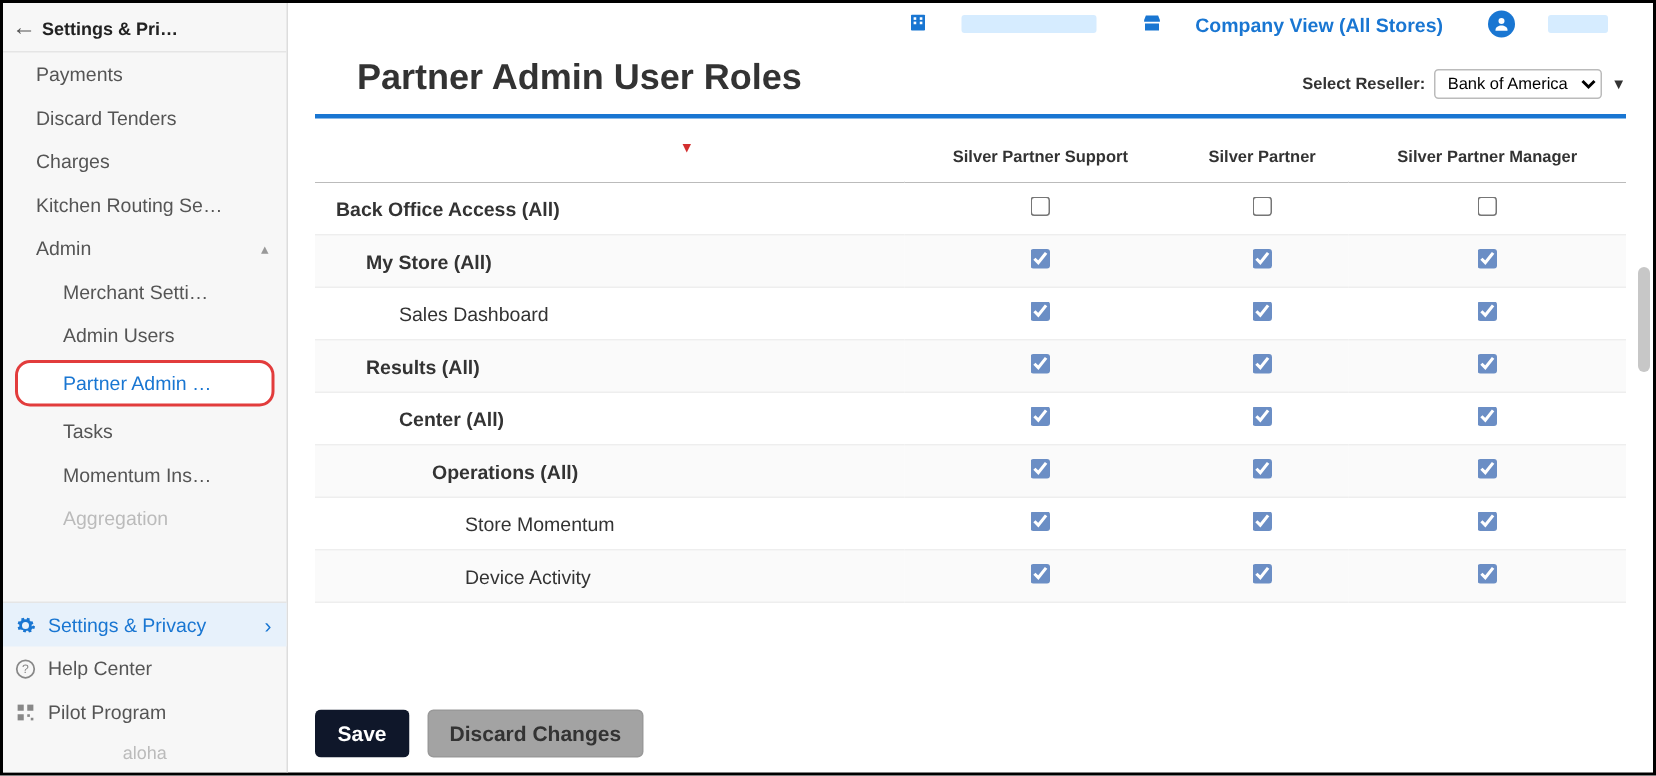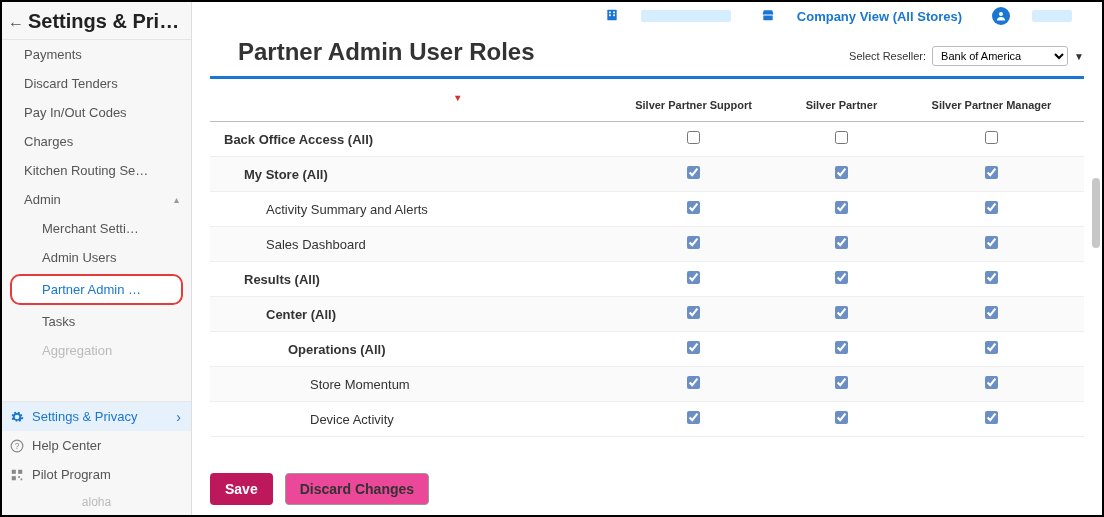--- a/index.html
+++ b/index.html
@@ -3,21 +3,21 @@
 <meta charset="utf-8">
 <style>
 * { box-sizing: border-box; margin: 0; padding: 0; }
 body { font-family: "Segoe UI", Arial, sans-serif; font-size: 13px; color: #333; background: #fff; width: 1104px; height: 517px; overflow: hidden; border: 2px solid #000; position: relative; }
 .app { display: flex; height: 100%; }
 
 
 .sidebar { width: 190px; background: #f7f7f7; border-right: 1px solid #ddd; display: flex; flex-direction: column; }
 .sidebar-header { display: flex; align-items: center; padding: 8px 10px 6px 6px; border-bottom: 1px solid #e5e5e5; }
 .sidebar-header .back { color: #555; font-size: 16px; margin-right: 4px; cursor: pointer; }
-.sidebar-header .title { font-weight: 700; font-size: 20px; color: #222; white-space: nowrap; overflow: hidden; text-overflow: ellipsis; flex: 1; }
+.sidebar-header .title { font-weight: 700; font-size: 12px; color: #222; white-space: nowrap; overflow: hidden; text-overflow: ellipsis; flex: 1; }
 .nav { flex: 1; overflow-y: auto; }
 .nav-item { padding: 7px 12px 7px 22px; color: #555; cursor: pointer; white-space: nowrap; overflow: hidden; text-overflow: ellipsis; display: flex; align-items: center; justify-content: space-between; }
 .nav-item.l2 { padding-left: 40px; }
 .nav-item .caret { color: #999; font-size: 10px; }
 .nav-item.highlighted { border: 2px solid #e23c3c; border-radius: 10px; color: #1976d2; margin: 2px 8px; padding: 6px 12px 6px 30px; background: #fff; }
 
 .sidebar-bottom { border-top: 1px solid #e5e5e5; }
 .sidebar-bottom .nav-item { padding-left: 30px; position: relative; }
 .sidebar-bottom .nav-item .picon { position: absolute; left: 8px; top: 50%; transform: translateY(-50%); width: 14px; height: 14px; display: flex; align-items: center; justify-content: center; color: #888; }
 .sidebar-bottom .nav-item.active { background: #e7f1fb; color: #1976d2; }
@@ -31,22 +31,22 @@
 .topbar .tb-item { display: flex; align-items: center; gap: 22px; cursor: pointer; }
 .topbar .tb-placeholder { width: 90px; height: 12px; background: #d6ecff; border-radius: 2px; }
 .topbar .tb-avatar { width: 18px; height: 18px; border-radius: 50%; background: #1976d2; display: inline-flex; align-items: center; justify-content: center; }
 .topbar .tb-avatar svg { width: 12px; height: 12px; fill: #fff; }
 .topbar .tb-user-ph { width: 40px; height: 12px; background: #d6ecff; border-radius: 2px; }
 
 .content { flex: 1; padding: 10px 18px 0 18px; overflow: hidden; display: flex; flex-direction: column; position: relative; }
 .page-head { display: flex; align-items: flex-end; justify-content: space-between; padding-bottom: 10px; }
 .page-title { font-size: 24px; font-weight: 700; color: #333; margin-left: 28px; }
 .reseller { display: flex; align-items: center; gap: 6px; font-size: 11px; color: #333; }
-.reseller .label { color: #333; }
-.reseller select { font-size: 11px; padding: 2px 4px; border: 1px solid #bbb; border-radius: 3px; width: 136px; background: #fff; }
+.reseller .label { color: #333; font-weight: bold; }
+.reseller select { font-size: 11px; padding: 2px 4px; border: 1px solid #bbb; border-radius: 3px; width: 112px; background: #fff; }
 .reseller .dd-caret { font-size: 10px; color: #333; }
 
 .blue-divider { height: 3px; background: #1976d2; width: 100%; }
 
 .table-wrap { flex: 1; overflow-y: auto; margin-top: 14px; position: relative; }
 .perm-table { width: 100%; border-collapse: collapse; }
 .perm-table thead th { font-size: 11px; font-weight: 700; color: #333; text-align: center; padding: 6px 4px 10px 4px; border-bottom: 1px solid #bbb; background: #fff; position: sticky; top: 0; }
 .perm-table thead th.first { text-align: left; width: 45%; border-bottom: 1px solid #bbb; }
 .perm-table tbody td { padding: 9px 6px; font-size: 13px; border-bottom: 1px solid #eee; vertical-align: middle; }
 .perm-table tbody tr:nth-child(odd) td { background: #fff; }
@@ -58,22 +58,22 @@
 .ind-0 { padding-left: 14px !important; }
 .ind-1 { padding-left: 34px !important; }
 .ind-2 { padding-left: 56px !important; }
 .ind-3 { padding-left: 78px !important; }
 .ind-4 { padding-left: 100px !important; }
 
 .red-caret { position: absolute; top: -1px; left: 63%; color: #d32f2f; font-size: 10px; transform: translateX(-50%); }
 
 .footer-actions { padding: 10px 0 10px 0; display: flex; gap: 12px; border-top: 0; }
 .btn { padding: 7px 14px; border-radius: 4px; font-size: 14px; font-weight: 600; cursor: pointer; border: 1px solid transparent; }
-.btn-primary { background: #be185d; color: #fff; }
-.btn-secondary { background: #ec4899; color: #333; border: 1px solid #999; font-weight: 600; }
+.btn-primary { background: #0f172a; color: #fff; }
+.btn-secondary { background: #a3a3a3; color: #333; border: 1px solid #999; font-weight: 600; }
 
 .scroll-hint { position: absolute; right: 2px; top: 150px; width: 8px; height: 70px; background: #c7c7c7; border-radius: 4px; }
 
 
 .svg-ico { width: 14px; height: 14px; display: inline-block; }
 </style>
 </head>
 <body>
 
 <div class="app">
@@ -84,43 +84,43 @@
       <span class="title">Settings &amp; Pri…</span>
     </div>
     <nav class="nav" id="nav">
         <div class="nav-item">
           <span>Payments</span>
         </div>
         <div class="nav-item">
           <span>Discard Tenders</span>
         </div>
         <div class="nav-item">
-          <span>Pay In/Out Codes</span>
-        </div>
-        <div class="nav-item">
           <span>Charges</span>
         </div>
         <div class="nav-item">
           <span>Kitchen Routing Se…</span>
         </div>
         <div class="nav-item">
           <span>Admin</span>
           <span class="caret">▴</span>
         </div>
         <div class="nav-item l2">
           <span>Merchant Setti…</span>
         </div>
         <div class="nav-item l2">
           <span>Admin Users</span>
         </div>
         <div class="nav-item l2 highlighted">
           <span>Partner Admin …</span>
         </div>
         <div class="nav-item l2">
           <span>Tasks</span>
+        </div>
+        <div class="nav-item l2">
+          <span>Momentum Ins…</span>
         </div>
         <div class="nav-item l2" style="color: rgb(187, 187, 187);">
           <span>Aggregation</span>
         </div>
       </nav>
     <div class="sidebar-bottom" id="sidebar-bottom">
         <div class="nav-item active">
           <span class="picon">
             <svg class="svg-ico" viewBox="0 0 24 24" fill="currentColor">
               <path d="M12 8a4 4 0 100 8 4 4 0 000-8zm9 4l2 1-1 3-2-0.5a8 8 0 01-1.5 1.5l0.5 2-3 1-1-2a8 8 0 01-2 0l-1 2-3-1 0.5-2A8 8 0 016 16.5L4 17l-1-3 2-1a8 8 0 010-2l-2-1 1-3 2 0.5A8 8 0 017.5 6L7 4l3-1 1 2a8 8 0 012 0l1-2 3 1-0.5 2A8 8 0 0118 7.5l2-0.5 1 3-2 1a8 8 0 010 2z"></path>
@@ -216,26 +216,20 @@
                 <td class="chk"><input type="checkbox" style=""></td>
                 <td class="chk"><input type="checkbox" style=""></td>
               </tr>
               <tr>
                 <td class="label ind-1 bold">My Store (All)</td>
                 <td class="chk"><input type="checkbox" checked="" style=""></td>
                 <td class="chk"><input type="checkbox" checked="" style=""></td>
                 <td class="chk"><input type="checkbox" checked="" style=""></td>
               </tr>
               <tr>
-                <td class="label ind-2">Activity Summary and Alerts</td>
-                <td class="chk"><input type="checkbox" checked="" style=""></td>
-                <td class="chk"><input type="checkbox" checked="" style=""></td>
-                <td class="chk"><input type="checkbox" checked="" style=""></td>
-              </tr>
-              <tr>
                 <td class="label ind-2">Sales Dashboard</td>
                 <td class="chk"><input type="checkbox" checked="" style=""></td>
                 <td class="chk"><input type="checkbox" checked="" style=""></td>
                 <td class="chk"><input type="checkbox" checked="" style=""></td>
               </tr>
               <tr>
                 <td class="label ind-1 bold">Results (All)</td>
                 <td class="chk"><input type="checkbox" checked="" style=""></td>
                 <td class="chk"><input type="checkbox" checked="" style=""></td>
                 <td class="chk"><input type="checkbox" checked="" style=""></td>

